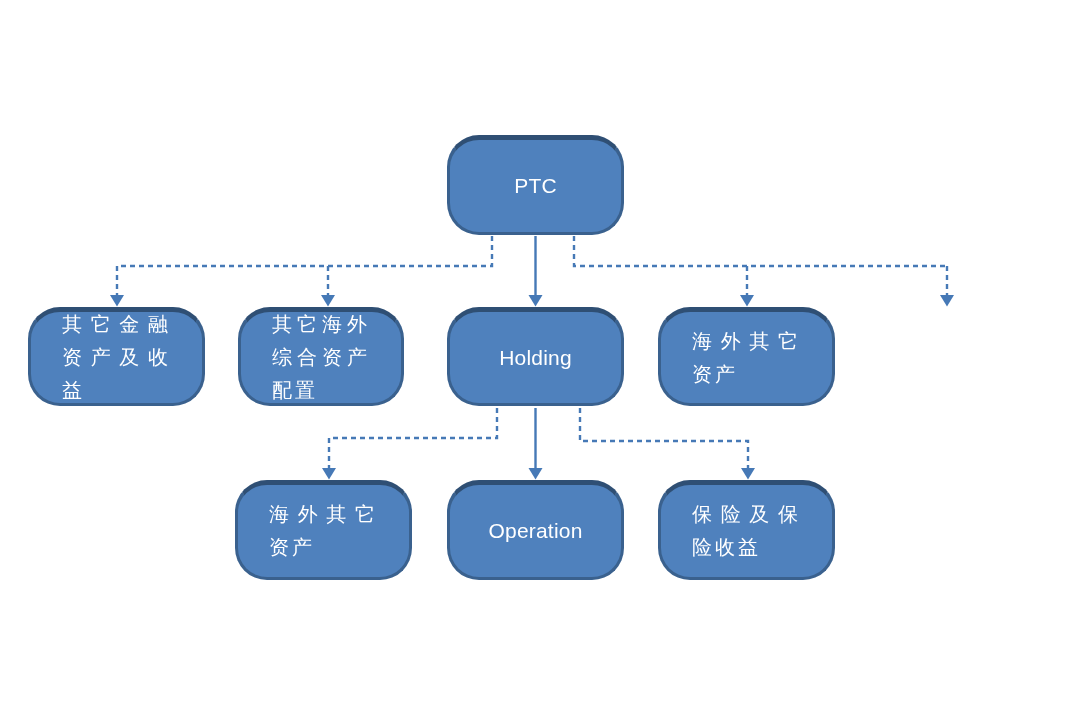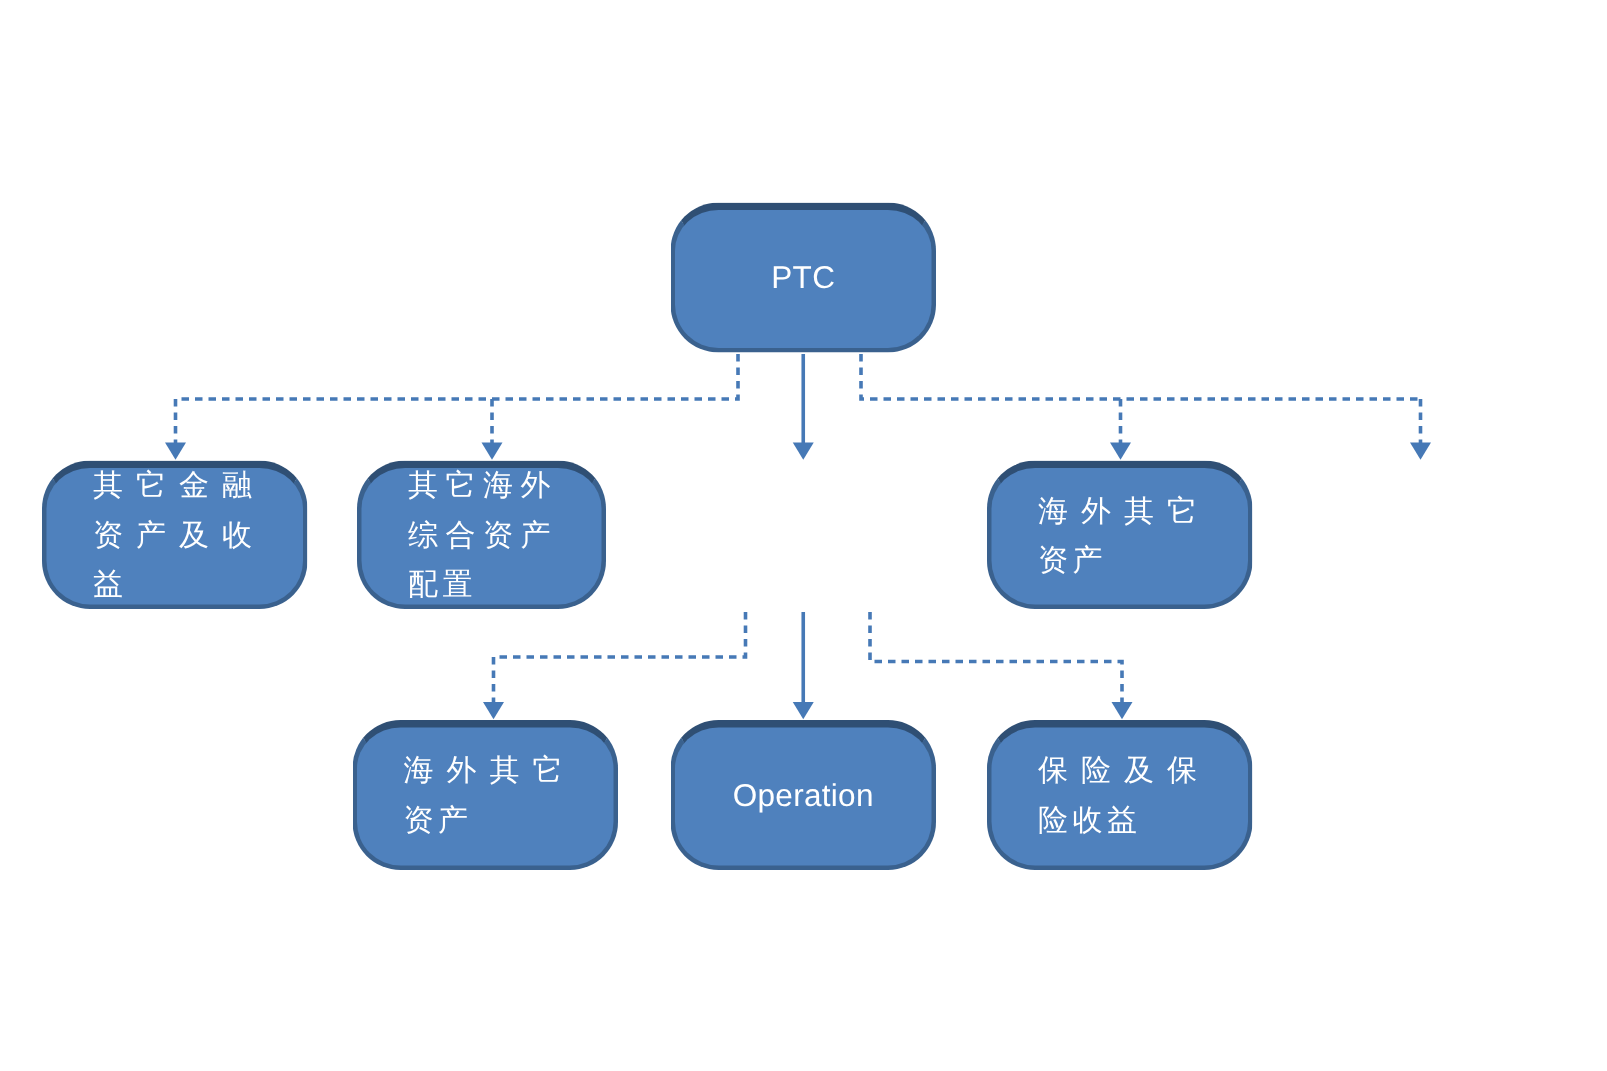--- a/index.html
+++ b/index.html
@@ -110,20 +110,23 @@
   </div>
 
   <div class="node cjk" style="left:28px;top:307px;width:177px;height:99px">
     <span class="lbl">其它金融资产及收益</span>
   </div>
 
   <div class="node cjk" style="left:238px;top:307px;width:166px;height:99px">
     <span class="lbl">其它海外综合资产配置</span>
   </div>
 
+  <div class="node en" style="left:447px;top:307px;width:177px;height:99px">
+    <span class="lbl">Holding</span>
+  </div>
 
   <div class="node cjk" style="left:658px;top:307px;width:177px;height:99px">
     <span class="lbl">海外其它资产</span>
   </div>
 
 
   <div class="node en" style="left:447px;top:480px;width:177px;height:100px">
     <span class="lbl">Operation</span>
   </div>
 

